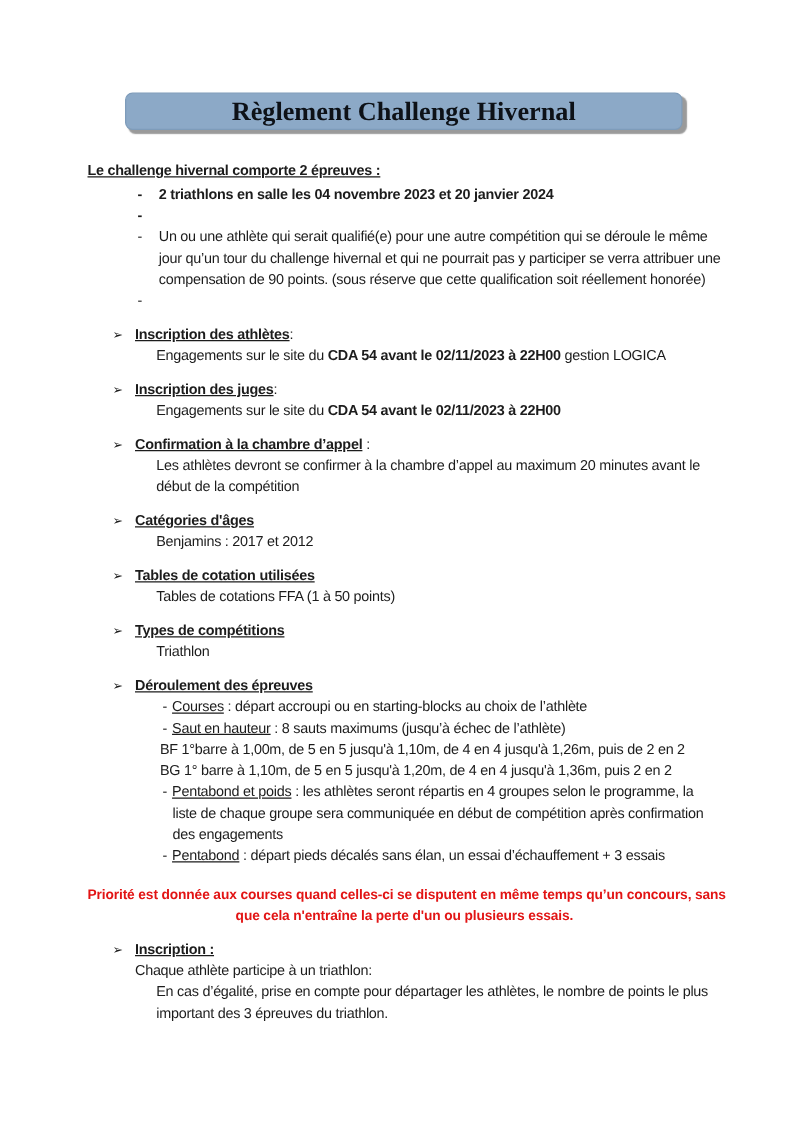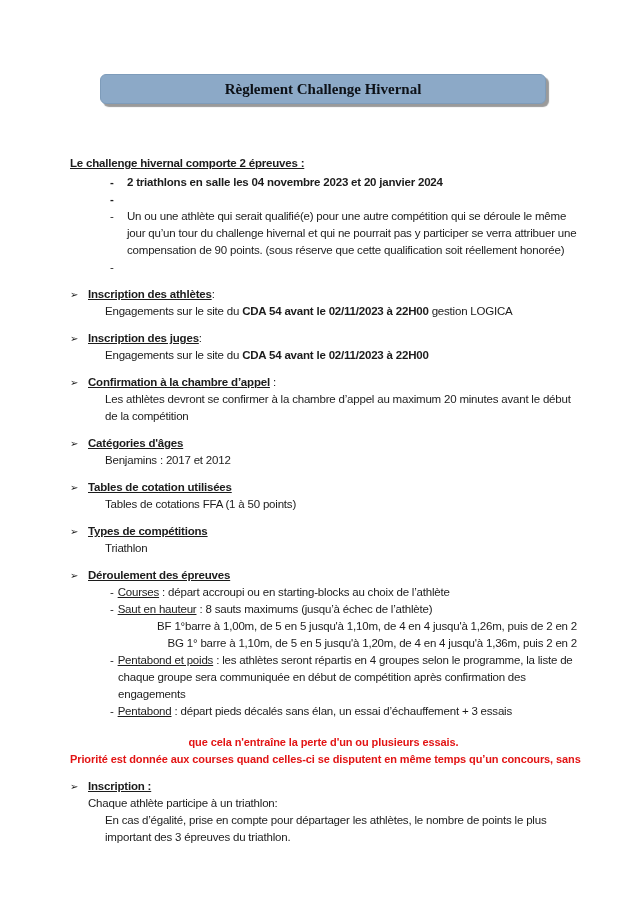--- a/index.html
+++ b/index.html
@@ -22,43 +22,43 @@
     background: #8ca9c7;
     border: 1px solid #7e9cba;
     border-radius: 6px;
     box-shadow: 3px 3px 1px 0 #9a9a9a;
     display: flex; align-items: center; justify-content: center;
     box-sizing: border-box;
   }
   .title-text {
     font-family: "Liberation Serif", serif;
     font-weight: bold;
-    font-size: 15px;
+    font-size: 21px;
     color: #0d1117;
   }
   .content {
     position: absolute;
     left: 70px; top: 129px;
     width: 507px;
     font-size: 11.5px;
     letter-spacing: -0.2px;
     line-height: 17px;
   }
   .bold { font-weight: bold; }
   .u { text-decoration: underline; }
-  .intro-heading { margin-bottom: 2px; margin-top: 26px; }
+  .intro-heading { margin-bottom: 2px; }
   .dash-row { display: flex; }
   .dash-row .dash { flex: none; width: 17px; margin-left: 40px; }
   .dash-row .dash-text { flex: 1; }
-  .sec { margin-top: 10px; }
+  .sec { margin-top: 10px; margin-left: 20px; }
   .sec-head .arrow { display: inline-block; width: 18px; font-size: 10px; }
   .sec-body { padding-left: 35px; }
   .d-item { padding-left: 48px; text-indent: -8px; }
   .d-item .d-dash { margin-right: 4px; }
-  .bar-line { padding-left: 38px; white-space: nowrap; text-align: right; }
+  .bar-line { padding-left: 38px; white-space: nowrap; }
   .note {
     margin-top: 14px;
     text-align: center;
     color: #e21414;
     font-weight: bold;
     font-size: 11px;
     letter-spacing: -0.1px;
   }
   .note .note-line { white-space: nowrap; }
   .classement-line1 { padding-left: 18px; }
@@ -154,22 +154,22 @@
       <div class="bar-line">BG 1° barre à 1,10m, de 5 en 5 jusqu'à 1,20m, de 4 en 4 jusqu'à 1,36m, puis 2 en 2</div>
       <div class="d-item">
         <span class="d-dash">-</span><span class="u">Pentabond et poids</span><span> : </span><span>les athlètes seront répartis en 4 groupes selon le programme, la liste de chaque groupe sera communiquée en début de compétition après confirmation des engagements</span>
       </div>
       <div class="d-item">
         <span class="d-dash">-</span><span class="u">Pentabond</span><span> : </span><span>départ pieds décalés sans élan, un essai d’échauffement + 3 essais</span>
       </div>
     </div>
 
     <div class="note">
+      <div class="note-line">Priorité est donnée aux courses quand celles-ci se disputent en même temps qu’un concours, sans</div>
       <div class="note-line">que cela n'entraîne la perte d'un ou plusieurs essais.</div>
-      <div class="note-line">Priorité est donnée aux courses quand celles-ci se disputent en même temps qu’un concours, sans</div>
     </div>
 
     <div class="sec">
       <div class="sec-head">
         <span class="arrow">➢</span><span class="bold u">Inscription :</span><span></span>
       </div>
       <div class="classement-line1">Chaque athlète participe à un triathlon:</div>
       <div class="classement-line2">En cas d’égalité, prise en compte pour départager les athlètes, le nombre de points le plus important des 3 épreuves du triathlon.</div>
     </div>
 

